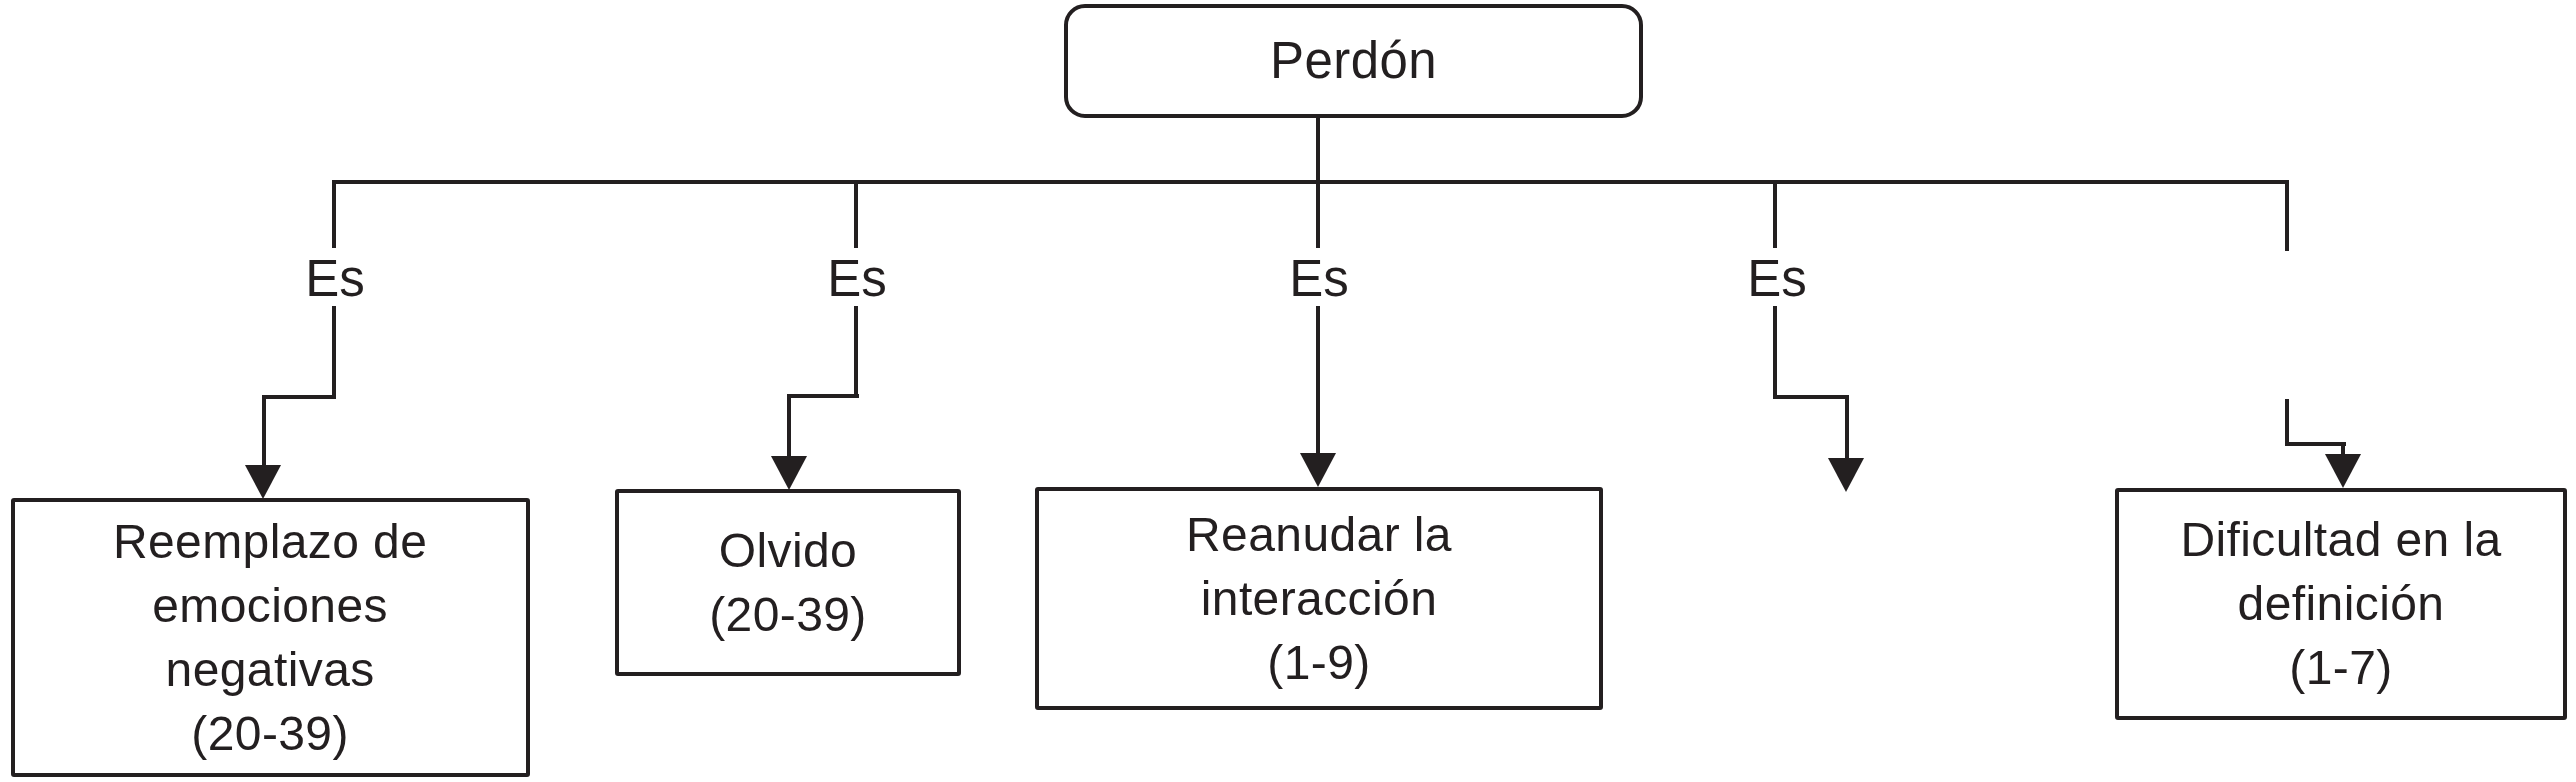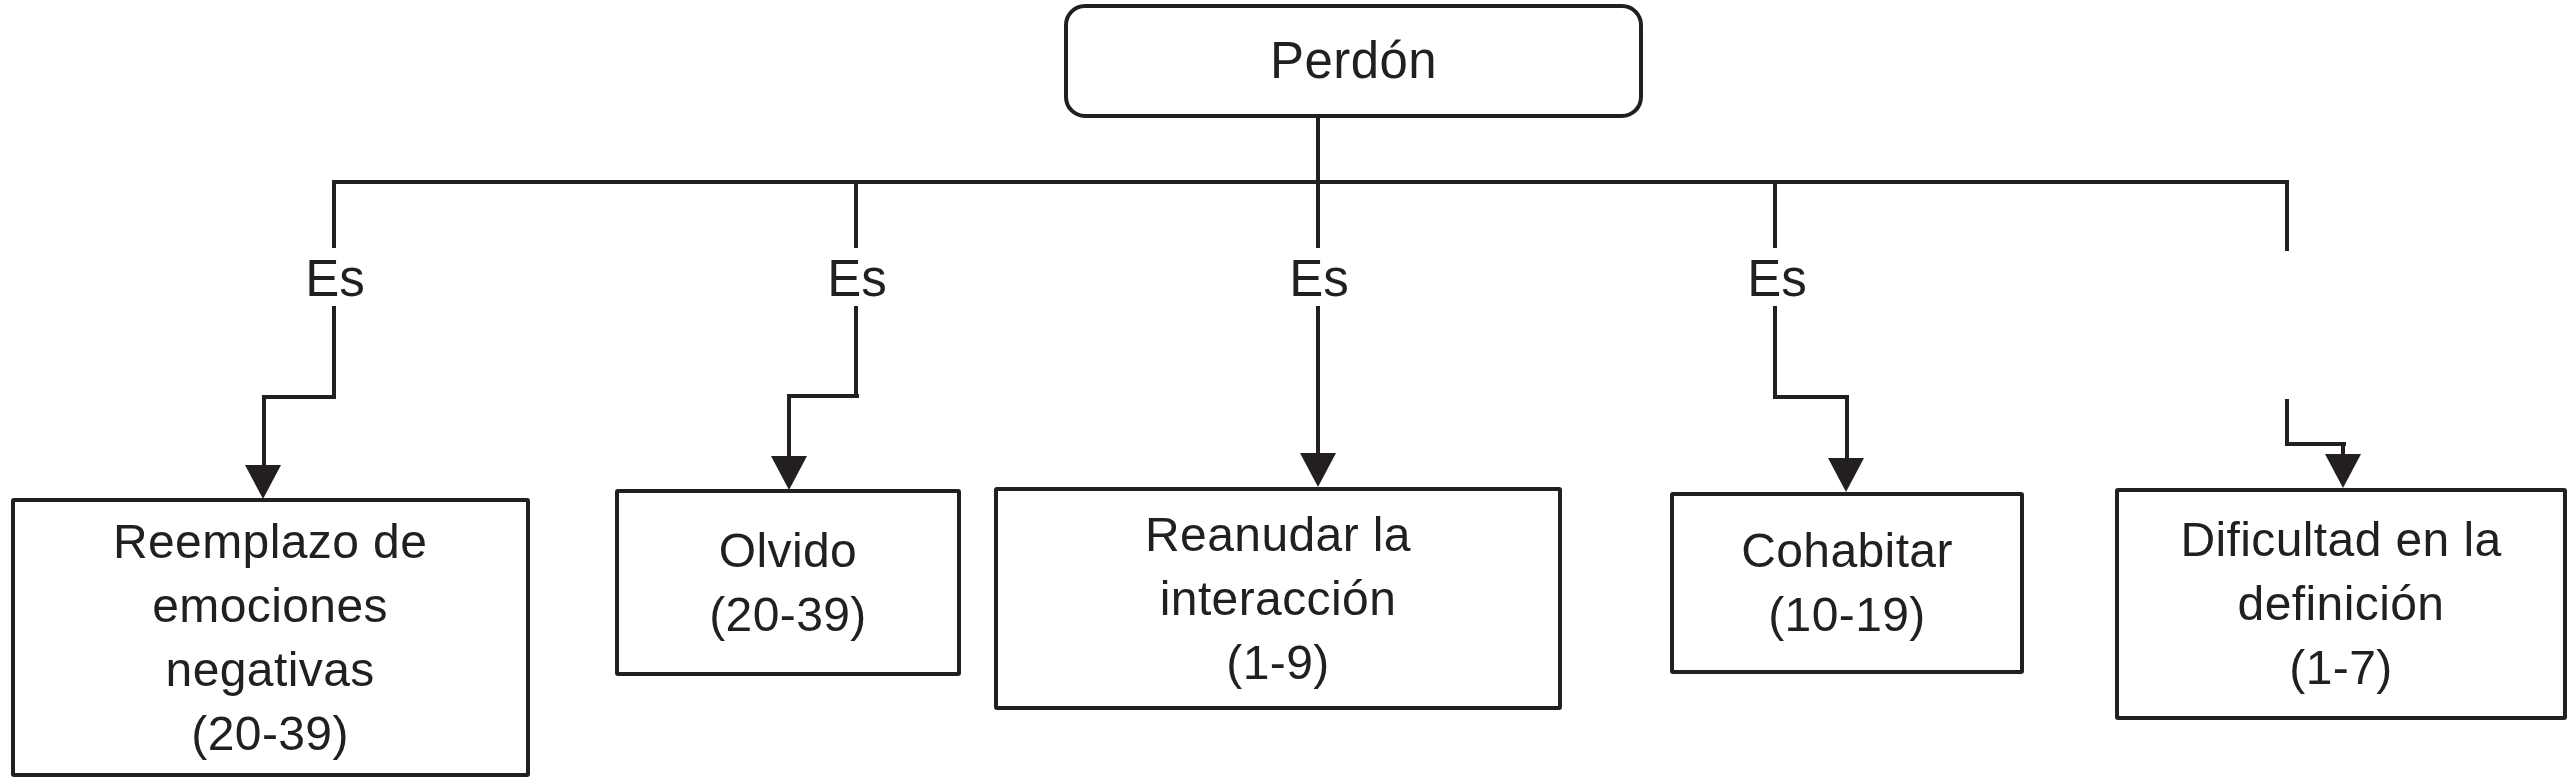--- a/index.html
+++ b/index.html
@@ -95,36 +95,32 @@
   <div class="arrowhead" style="left:771px; top:456px;"></div>
   <div class="node" style="left:615px; top:489px; width:346px; height:187px;">
     <span>Olvido
 (20-39)</span>
   </div>
 
   <div class="ln" style="left:1316px; top:115px; width:4.4px; height:133px;"></div>
   <div class="edge-label" style="left:1319px; top:251px;">Es</div>
   <div class="ln" style="left:1316px; top:306px; width:4.4px; height:149px;"></div>
   <div class="arrowhead" style="left:1300px; top:453px;"></div>
-  <div class="node" style="left:994px; top:487px; width:568px; height:223px;">
+  <div class="node" style="left:1035px; top:487px; width:568px; height:223px;">
     <span>Reanudar la
 interacción
 (1-9)</span>
   </div>
 
   <div class="ln" style="left:1773px; top:180px; width:4.4px; height:68px;"></div>
   <div class="edge-label" style="left:1777px; top:251px;">Es</div>
   <div class="ln" style="left:1773px; top:306px; width:4.4px; height:93px;"></div>
   <div class="ln" style="left:1773px; top:395px; width:76px; height:4.4px;"></div>
   <div class="ln" style="left:1845px; top:395px; width:4.4px; height:67px;"></div>
   <div class="arrowhead" style="left:1828px; top:458px;"></div>
-  <div class="node" style="left:1670px; top:492px; width:354px; height:182px;">
-    <span>Cohabitar
-(10-19)</span>
-  </div>
 
   <div class="ln" style="left:2285px; top:180px; width:4.4px; height:71px;"></div>
   <div class="ln" style="left:2285px; top:399px; width:4.4px; height:47px;"></div>
   <div class="ln" style="left:2285px; top:442px; width:61px; height:4.4px;"></div>
   <div class="ln" style="left:2341px; top:442px; width:4.4px; height:16px;"></div>
   <div class="arrowhead" style="left:2325px; top:454px;"></div>
   <div class="node" style="left:2115px; top:488px; width:452px; height:232px;">
     <span>Dificultad en la
 definición
 (1-7)</span>

